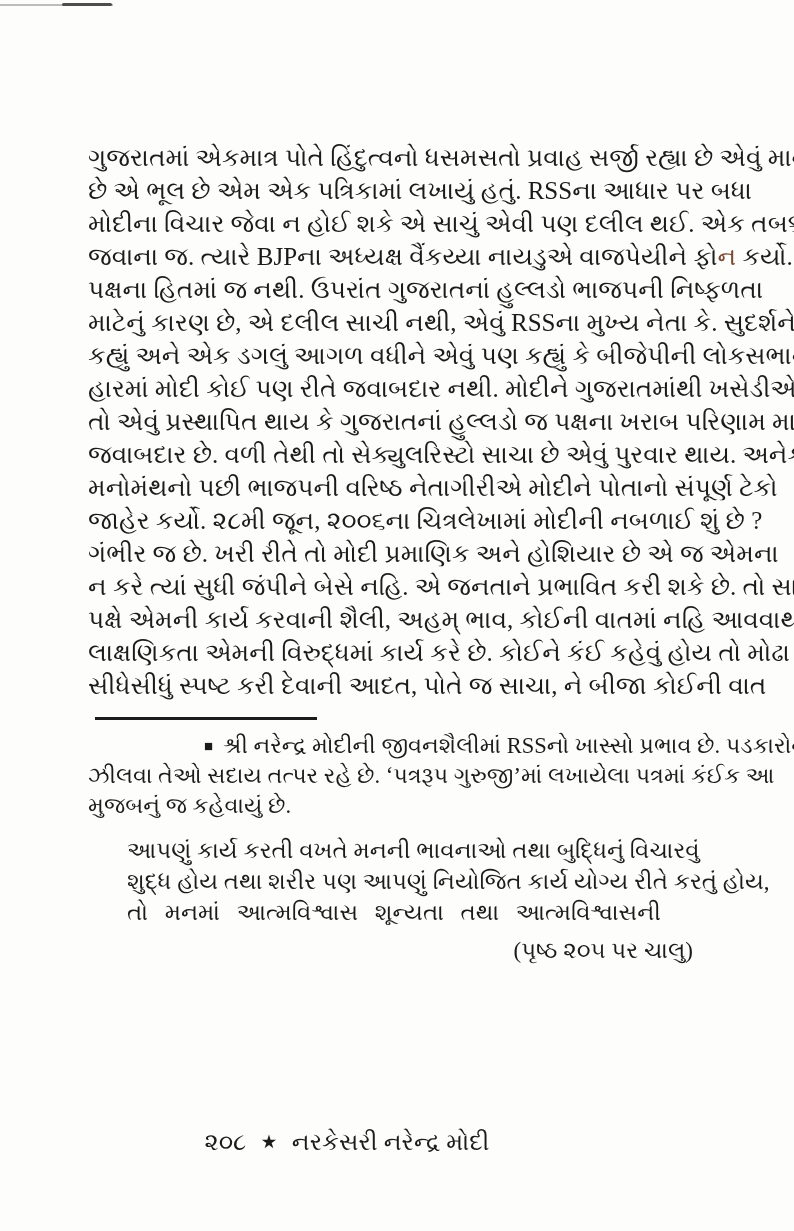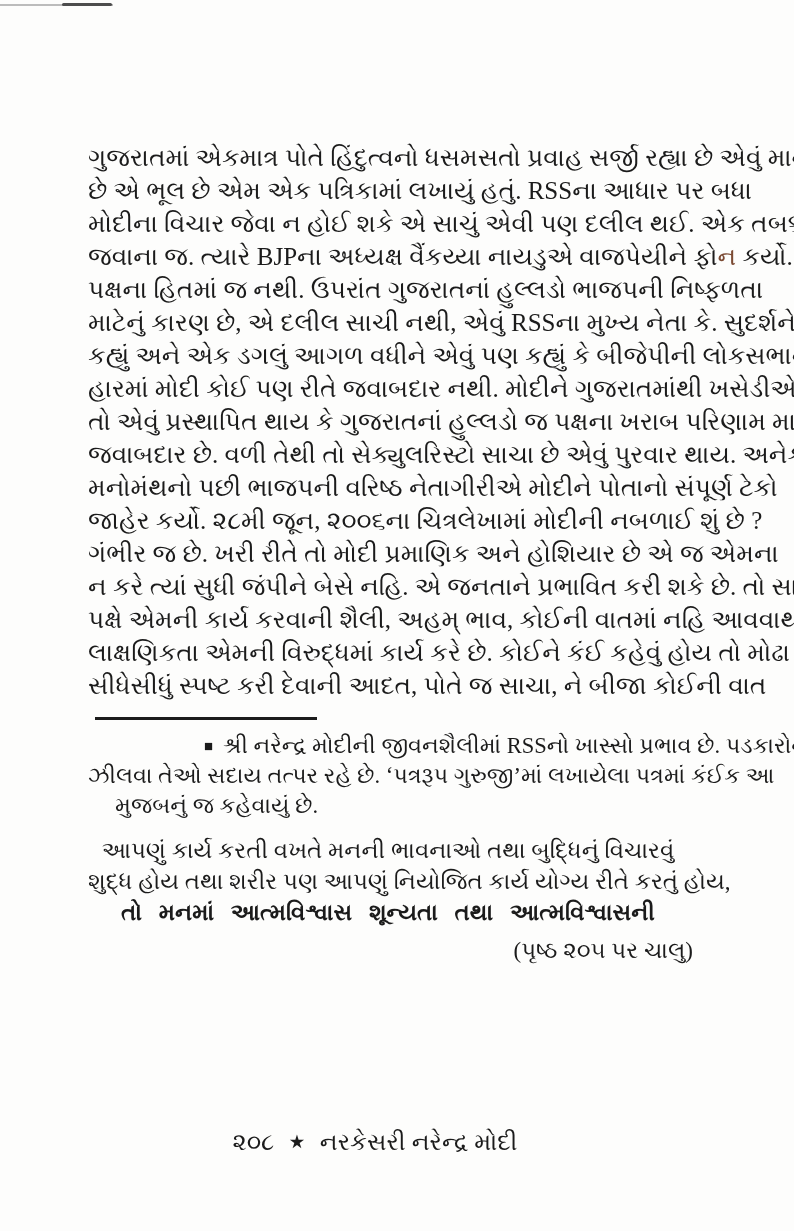--- a/index.html
+++ b/index.html
@@ -22,32 +22,32 @@
     text-align:justify;text-align-last:justify;
     white-space:nowrap;
   }
   .tinted{}
 
   .footnote-rule{margin:15px 0 0 7px;width:222px;height:3px;background:#1c1c1c;}
 
   .footnote-text{margin-top:11px;font-size:22.5px;line-height:30px;}
   .footnote-line{text-align:justify;text-align-last:justify;white-space:nowrap;height:30px;}
   .footnote-line:first-child{text-indent:58px;}
-  .footnote-line:last-child{text-align:center;text-align-last:left;margin-left:27px;}
+  .footnote-line:last-child{text-align:center;text-align-last:left;}
   .footnote-marker{font-size:15px;display:inline-block;transform:translateY(-2px);margin-right:10px;}
 
   .quote-block{margin-top:14px;font-size:23px;line-height:31px;padding-right:19px;}
-  .quote-line{text-align:center;height:31px;white-space:nowrap;}
-  .quote-line:last-child{word-spacing:11px;font-weight:bold;}
+  .quote-line{text-align:left;height:31px;white-space:nowrap;margin-left:39px;}
+  .quote-line:last-child{word-spacing:11px;}
 
   .continuation{margin-top:8px;font-size:23px;line-height:30px;text-align:right;padding-right:14px;}
 
   .page-footer{
     position:absolute;left:0;top:1126px;width:694px;
-    text-align:center;font-size:24px;line-height:32px;padding-left:28px;
+    text-align:center;font-size:24px;line-height:32px;
   }
   .page-footer .star{font-size:19px;display:inline-block;margin:0 9px;transform:translateY(-2px);}
 </style>
 </head>
 <body>
 
 <div class="page">
 
   <div class="scan-mark-light"></div>
   <div class="scan-mark-dark"></div>

